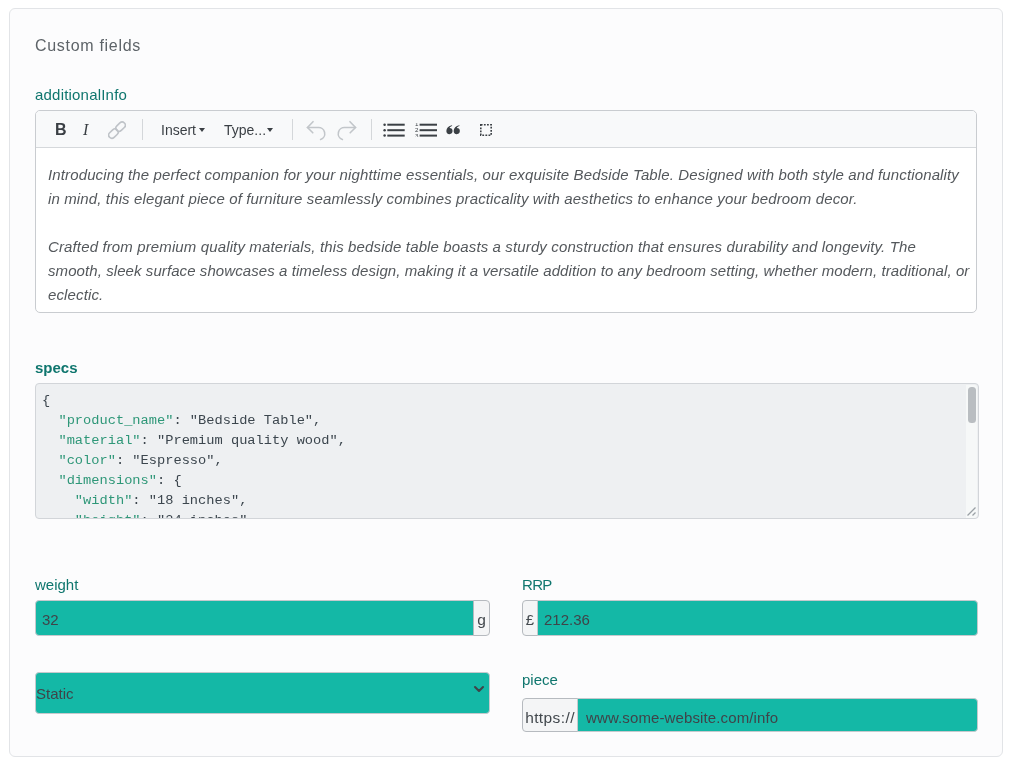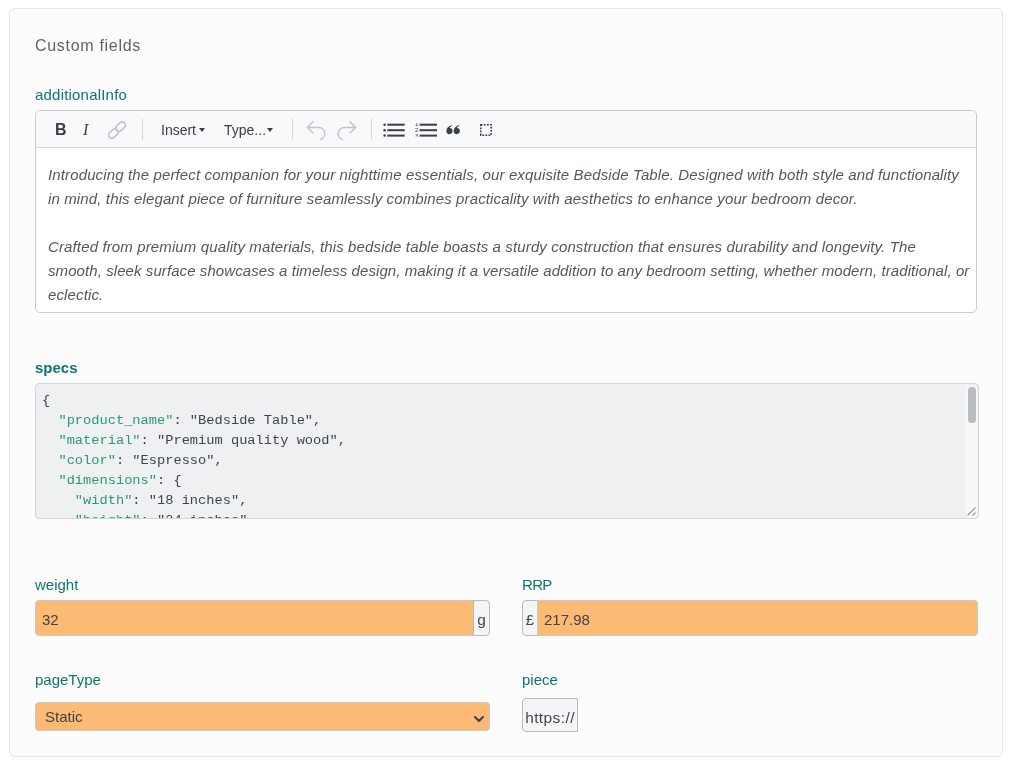--- a/index.html
+++ b/index.html
@@ -19,21 +19,21 @@
   .content p + p { margin-top:24px; }
 
   
   .ta { left:35px; top:383px; width:944px; height:136px; background:#eef0f2; border:1px solid #d2d5d9; border-radius:4px; overflow:hidden; position:absolute; }
   .ta pre { font-family:"Liberation Mono",monospace; font-size:13.7px; line-height:20px; color:#3c464e; padding:7px 0 0 6px; }
   .ta .k { color:#2e9778; }
   .track { position:absolute; right:1px; top:1px; width:11px; height:133px; background:#f6f8f8; border-radius:0 3px 3px 0; }
   .thumb { position:absolute; right:2px; top:3px; width:8px; height:36px; background:#b9bdc1; border-radius:3.5px; }
 
   
-  .inp { background:#fdba74; border:1px solid #c6c9cd; border-radius:4px; font-size:15px; color:#3f4449; display:flex; align-items:center; }
+  .inp { background:#14b8a6; border:1px solid #c6c9cd; border-radius:4px; font-size:15px; color:#3f4449; display:flex; align-items:center; }
   .fix { background:#f4f5f6; border:1px solid #b6babf; font-size:14px; color:#42484d; display:flex; align-items:center; justify-content:center; }
 </style>
 </head>
 <body>
 <div class="abs card"></div>
 <div class="abs h1">Custom fields</div>
 
 <div class="abs lbl" style="left:35px; top:87px; letter-spacing:0.2px;">additionalInfo</div>
 <div class="abs editor" style="overflow:hidden;">
   <div class="toolbar">
@@ -117,26 +117,27 @@
 
 <div class="abs lbl" style="left:35px; top:577.4px;">weight</div>
 <div class="abs" style="left:35px; top:600px; width:455px; height:36px; display:flex;">
   <div class="inp" style="flex:1; border-radius:4px 0 0 4px; padding-left:6px; padding-top:3px;">32</div>
   <div class="fix" style="width:17px; border-radius:0 4px 4px 0; margin-left:-1px; font-size:15.5px; padding-top:4px;">g</div>
 </div>
 
 <div class="abs lbl" style="left:522px; top:577.4px; letter-spacing:-0.7px;">RRP</div>
 <div class="abs" style="left:522px; top:600px; width:456px; height:36px; display:flex;">
   <div class="fix" style="width:16px; border-radius:4px 0 0 4px; font-size:15px; padding-top:2px;">£</div>
-  <div class="inp" style="flex:1; border-radius:0 4px 4px 0; margin-left:-1px; padding-left:6px; padding-top:3px;">217.98</div>
+  <div class="inp" style="flex:1; border-radius:0 4px 4px 0; margin-left:-1px; padding-left:6px; padding-top:3px;">212.36</div>
 </div>
 
 <div class="abs lbl" style="left:35px; top:672.4px;">pageType</div>
-<div class="abs inp" style="left:35px; top:702px; width:455px; height:29px; border-radius:4px; padding-left:9px;">Static
+<div class="abs inp" style="left:35px; top:672px; width:455px; height:42px; border-radius:4px; ">Static
   <svg style="position:absolute; right:4px; top:9.5px;" width="12" height="12" viewBox="0 0 12 12" fill="none" stroke="#3f4449" stroke-width="2.1" stroke-linecap="round" stroke-linejoin="round">
       <path d="M2 4 L6 8 L10 4"></path>
     </svg>
 </div>
 
 <div class="abs lbl" style="left:522px; top:672.4px;">piece</div>
 <div class="abs" style="left:522px; top:698px; width:456px; height:34px; display:flex;">
   <div class="fix" style="width:56px; border-radius:4px 0 0 4px; font-size:15.5px; letter-spacing:0.4px; padding-top:5px;">https://</div>
+  <div class="inp" style="flex:1; border-radius:0 4px 4px 0; margin-left:-1px; padding-left:8px; padding-top:4px; letter-spacing:0.12px;">www.some-website.com/info</div>
 </div>
 
 </body></html>

